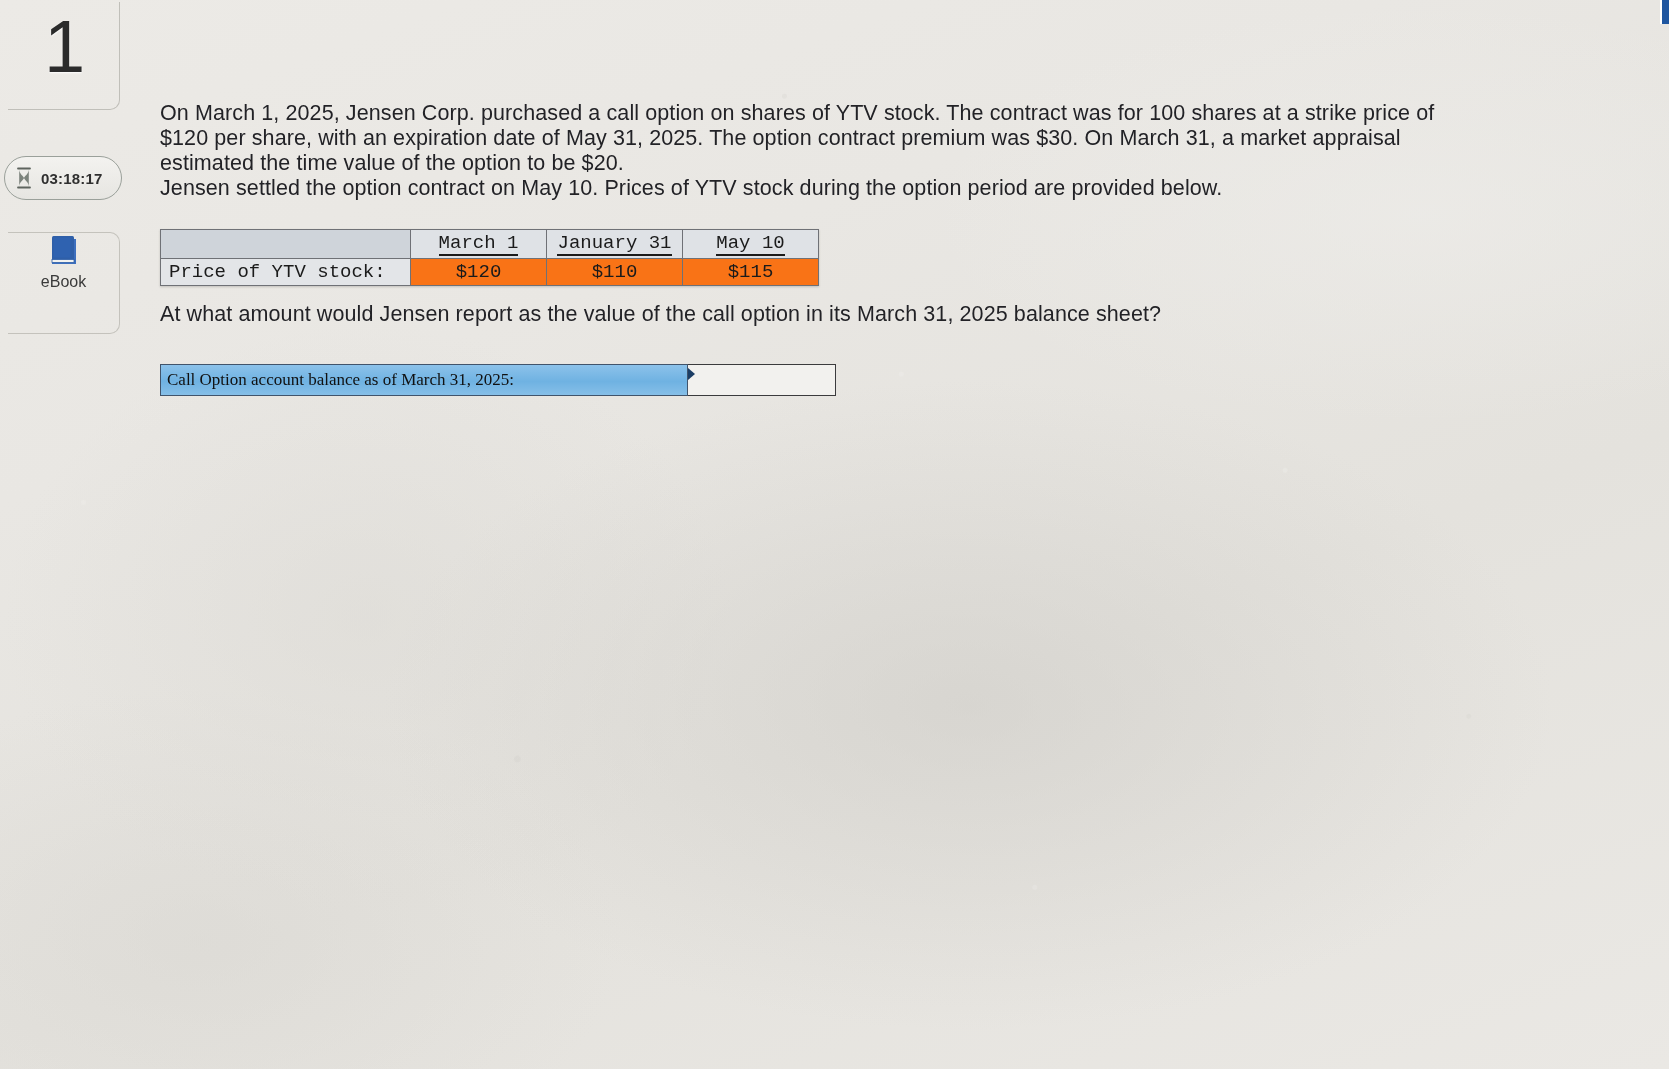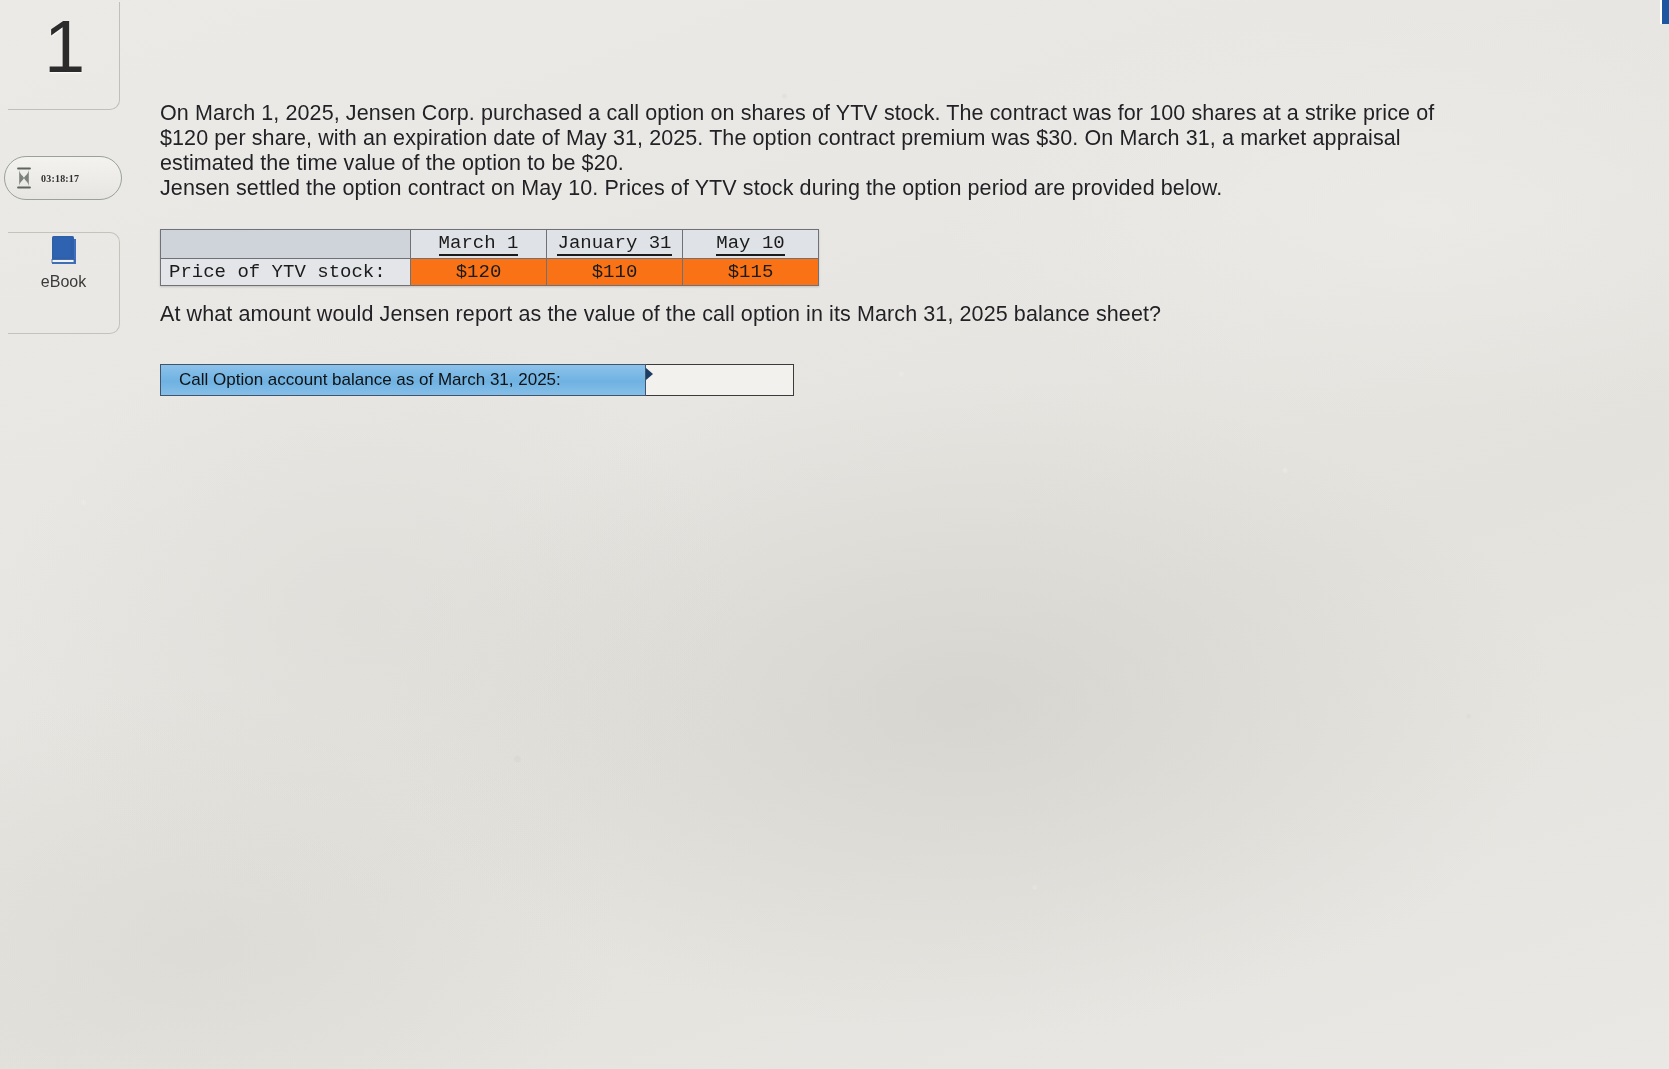--- a/index.html
+++ b/index.html
@@ -88,25 +88,25 @@
     padding-left: 10px;
     gap: 8px;
   }
   .hourglass {
     width: 18px;
     height: 22px;
     flex: 0 0 auto;
     display: block;
   }
   .timer-text {
-    font-size: 10px;
+    font-size: 15px;
     font-weight: bold;
     color: #2f2f2f;
     letter-spacing: .2px;
-    font-family: Liberation Serif, serif;
+    font-family: Liberation Sans, sans-serif;
   }
 
   .ebook-box {
     position: absolute;
     left: 8px;
     top: 232px;
     width: 112px;
     height: 102px;
     border: 1px solid rgba(180,178,172,.7);
     border-left: none;
@@ -189,30 +189,30 @@
   
   .answer-row {
     position: absolute;
     left: 0;
     top: 364px;
     display: flex;
     align-items: stretch;
     height: 32px;
   }
   .answer-label {
-    width: 486px;
+    width: 528px;
     background: linear-gradient(180deg, #8cc2ea 0%, #6fb2e2 55%, #86bfe8 100%);
     border: 1px solid #41546b;
     box-sizing: border-box;
     display: flex;
     align-items: center;
-    padding-left: 18px;
+    padding-left: 6px;
     font-size: 17px;
     color: #111;
-    font-family: Liberation Sans, sans-serif;
+    font-family: Liberation Serif, serif;
     white-space: nowrap;
   }
   .answer-input-wrap {
     position: relative;
     width: 148px;
     background: #f2f1ee;
     border: 1px solid #3b3b3d;
     border-left: none;
     box-sizing: border-box;
   }

